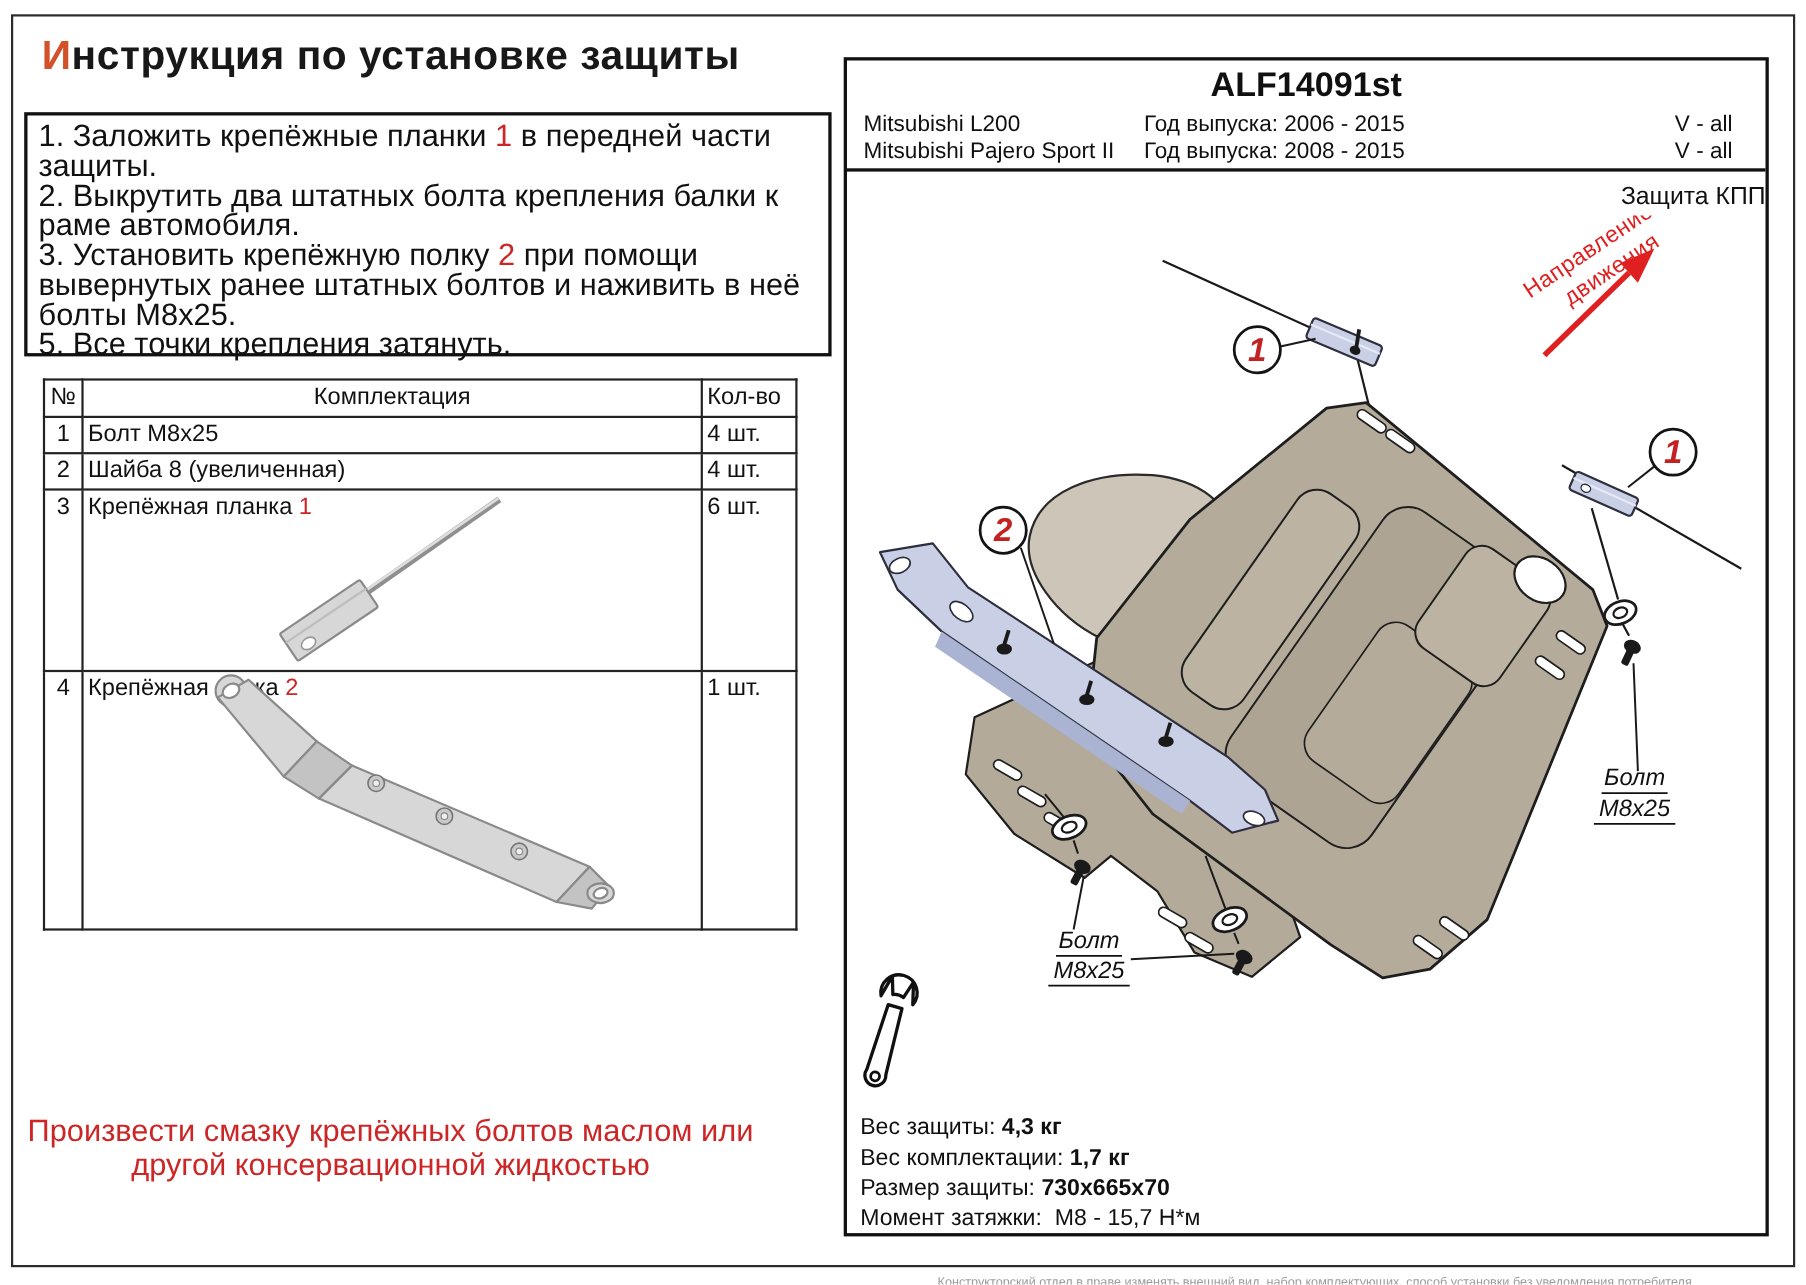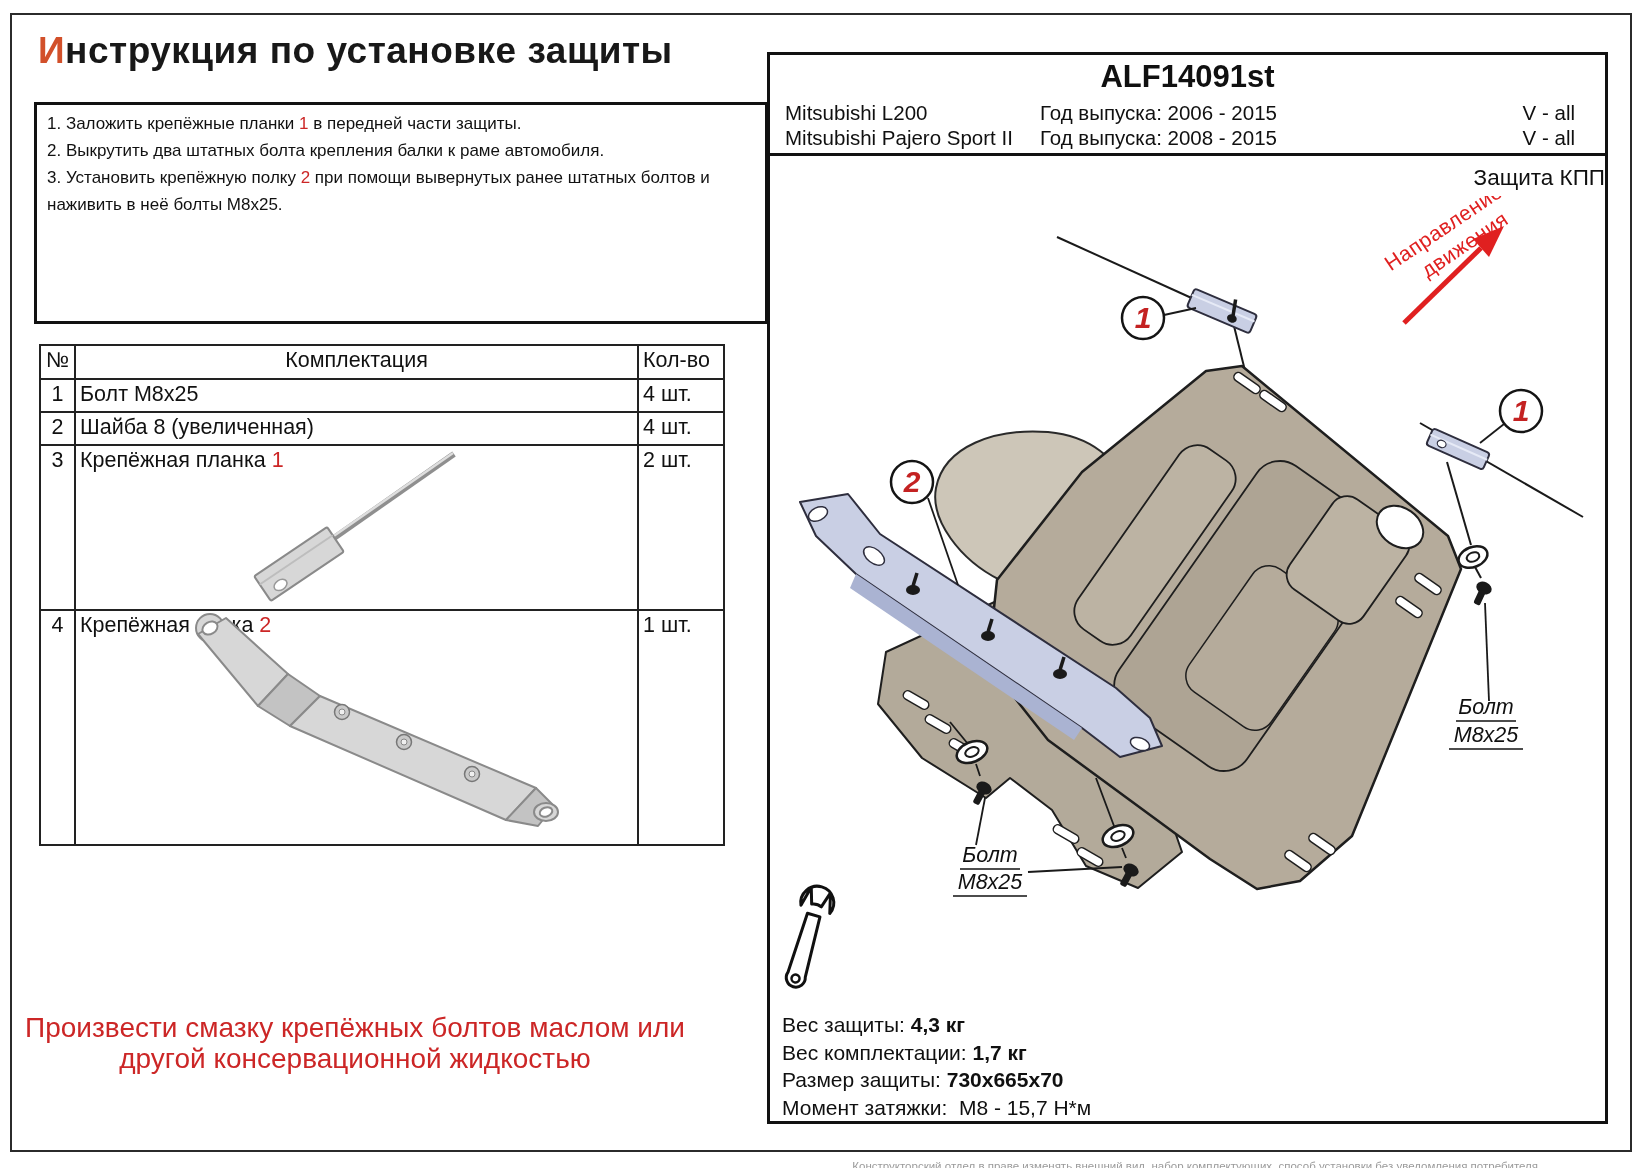--- a/index.html
+++ b/index.html
@@ -3,21 +3,21 @@
 <meta charset="utf-8">
 <style>
   html,body{margin:0;padding:0;background:#fff;}
   #sheet{position:relative;width:1642px;height:1168px;background:#fff;overflow:hidden;
          font-family:"Liberation Sans",sans-serif;color:#151515;}
   .abs{position:absolute;}
   .frame{left:10px;top:13px;width:1618px;height:1135px;border:2px solid #2b2b2b;}
   .doc-title{left:38px;top:30px;font-size:37px;font-weight:bold;letter-spacing:0.5px;color:#181818;white-space:nowrap;}
   .doc-title .initial{color:#d2502a;}
   .instr-box{left:22px;top:102px;width:734px;height:222px;border:3px solid #111;box-sizing:border-box;
-             padding:5px 8px 0 10px;font-size:17px;line-height:27px;color:#111;margin-left:12px;}
+             padding:5px 8px 0 10px;font-size:28px;line-height:27px;color:#111;}
   .red{color:#cc2626;}
   table.comp{border-collapse:collapse;table-layout:fixed;}
   table.comp td,table.comp th{border:2px solid #222;font-weight:normal;font-size:21.5px;
              vertical-align:top;padding:2px 4px 0 4px;overflow:hidden;color:#111;}
   td.cnum,th.cnum{text-align:center;}
   td.cqty,th.cqty{text-align:left;}
   td.cname{padding-left:12px;text-align:left;}
   th.cname{text-align:center;}
   .note{left:25px;top:1012px;width:660px;text-align:center;font-size:28px;line-height:31px;color:#cc2626;}
   .rpanel{left:767px;top:52px;width:841px;height:1072px;border:3px solid #111;box-sizing:border-box;}
@@ -40,20 +40,21 @@
   <div class="abs frame"></div>
 
   <div class="abs doc-title">
     <span class="initial">И</span><span>нструкция по установке защиты</span>
   </div>
 
   <div class="abs instr-box">
     <div><span>1. Заложить крепёжные планки </span><span class="red">1</span><span> в передней части защиты.</span></div>
     <div><span>2. Выкрутить два штатных болта крепления балки к раме автомобиля.</span></div>
     <div><span>3. Установить крепёжную полку </span><span class="red">2</span><span> при помощи вывернутых ранее штатных болтов и наживить в неё болты М8х25.</span></div>
+    <div><span>5. Все точки крепления затянуть.</span></div>
   </div>
 
   <table class="comp abs" style="left:39px;top:344px;width:684px;">
     <colgroup>
         <col style="width:35px">
         <col style="width:563px">
         <col style="width:86px">
       </colgroup>
     <tbody>
         <tr style="height:34px">
@@ -67,21 +68,21 @@
       <td class="cqty">4 шт.</td>
     </tr>
     <tr style="height:33px">
       <td class="cnum">2</td>
       <td class="cname"><span>Шайба 8 (увеличенная)</span><span class="red"></span></td>
       <td class="cqty">4 шт.</td>
     </tr>
     <tr style="height:165px">
       <td class="cnum">3</td>
       <td class="cname"><span>Крепёжная планка </span><span class="red">1</span></td>
-      <td class="cqty">2 шт.</td>
+      <td class="cqty">6 шт.</td>
     </tr>
     <tr style="height:235px">
       <td class="cnum">4</td>
       <td class="cname"><span>Крепёжная полка </span><span class="red">2</span></td>
       <td class="cqty">1 шт.</td>
     </tr>
   </tbody>
     </table>
 
   <svg class="abs" style="left:74px;top:446px;pointer-events:none" width="560" height="162" viewBox="0 0 560 162">

